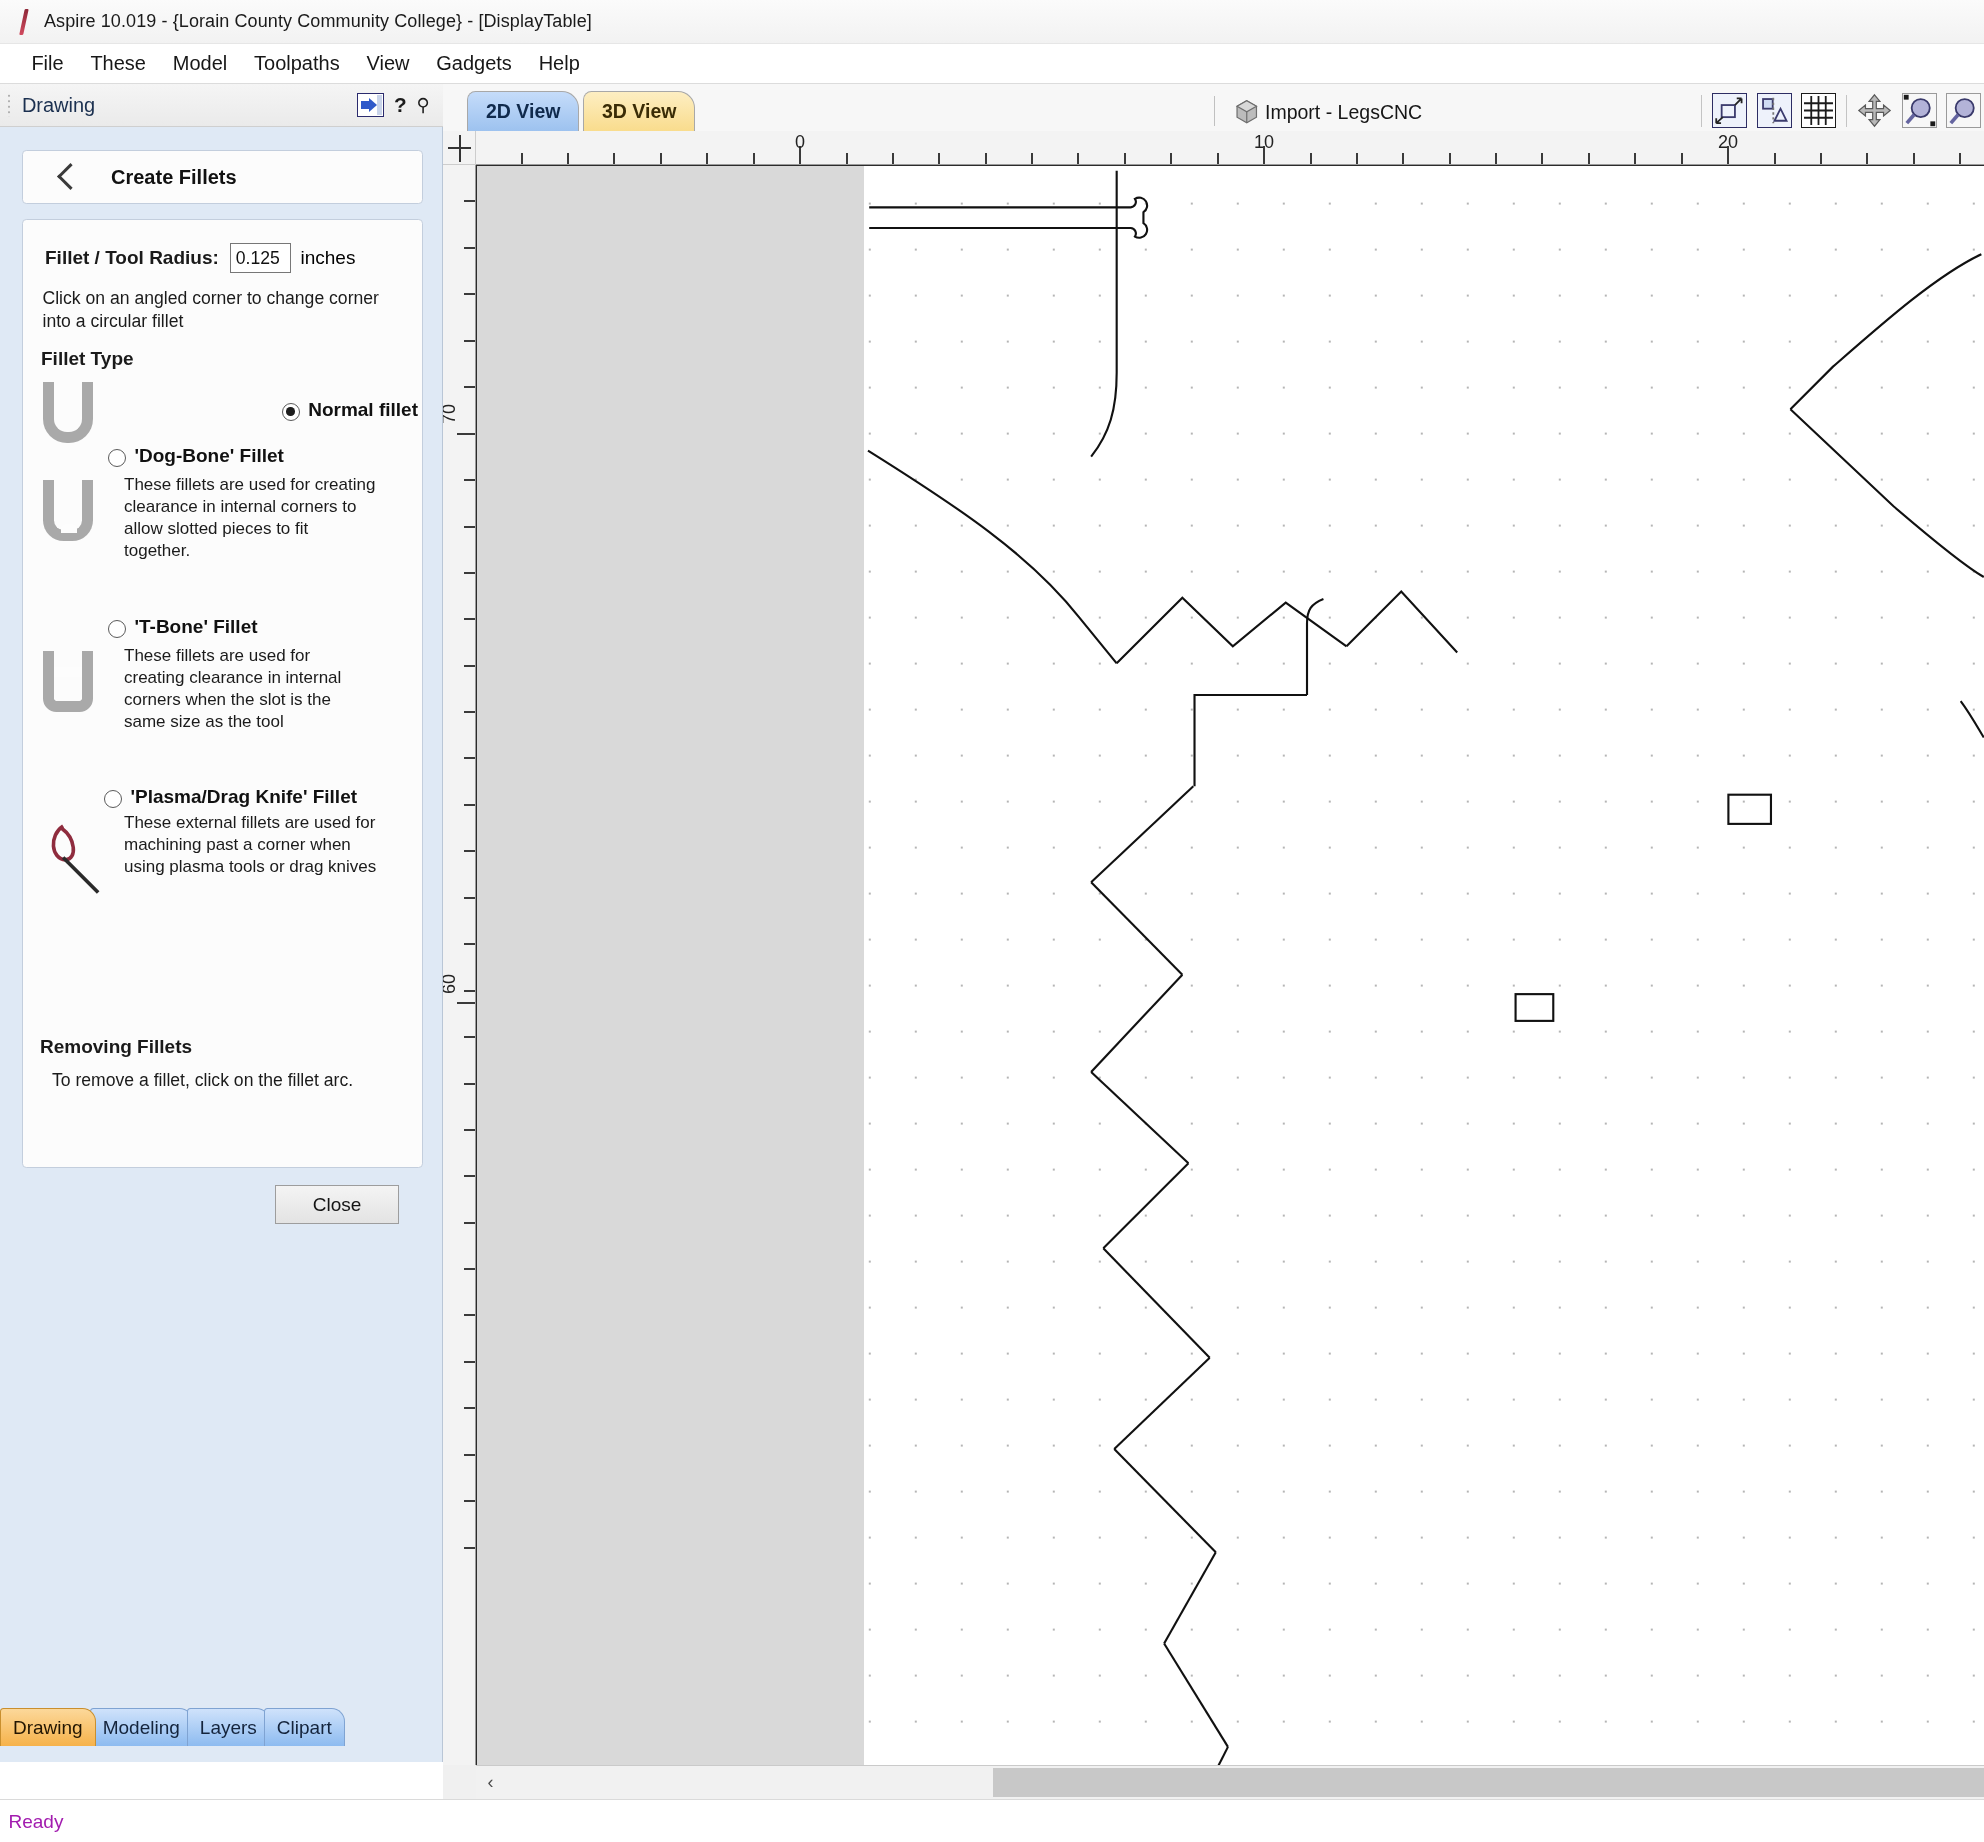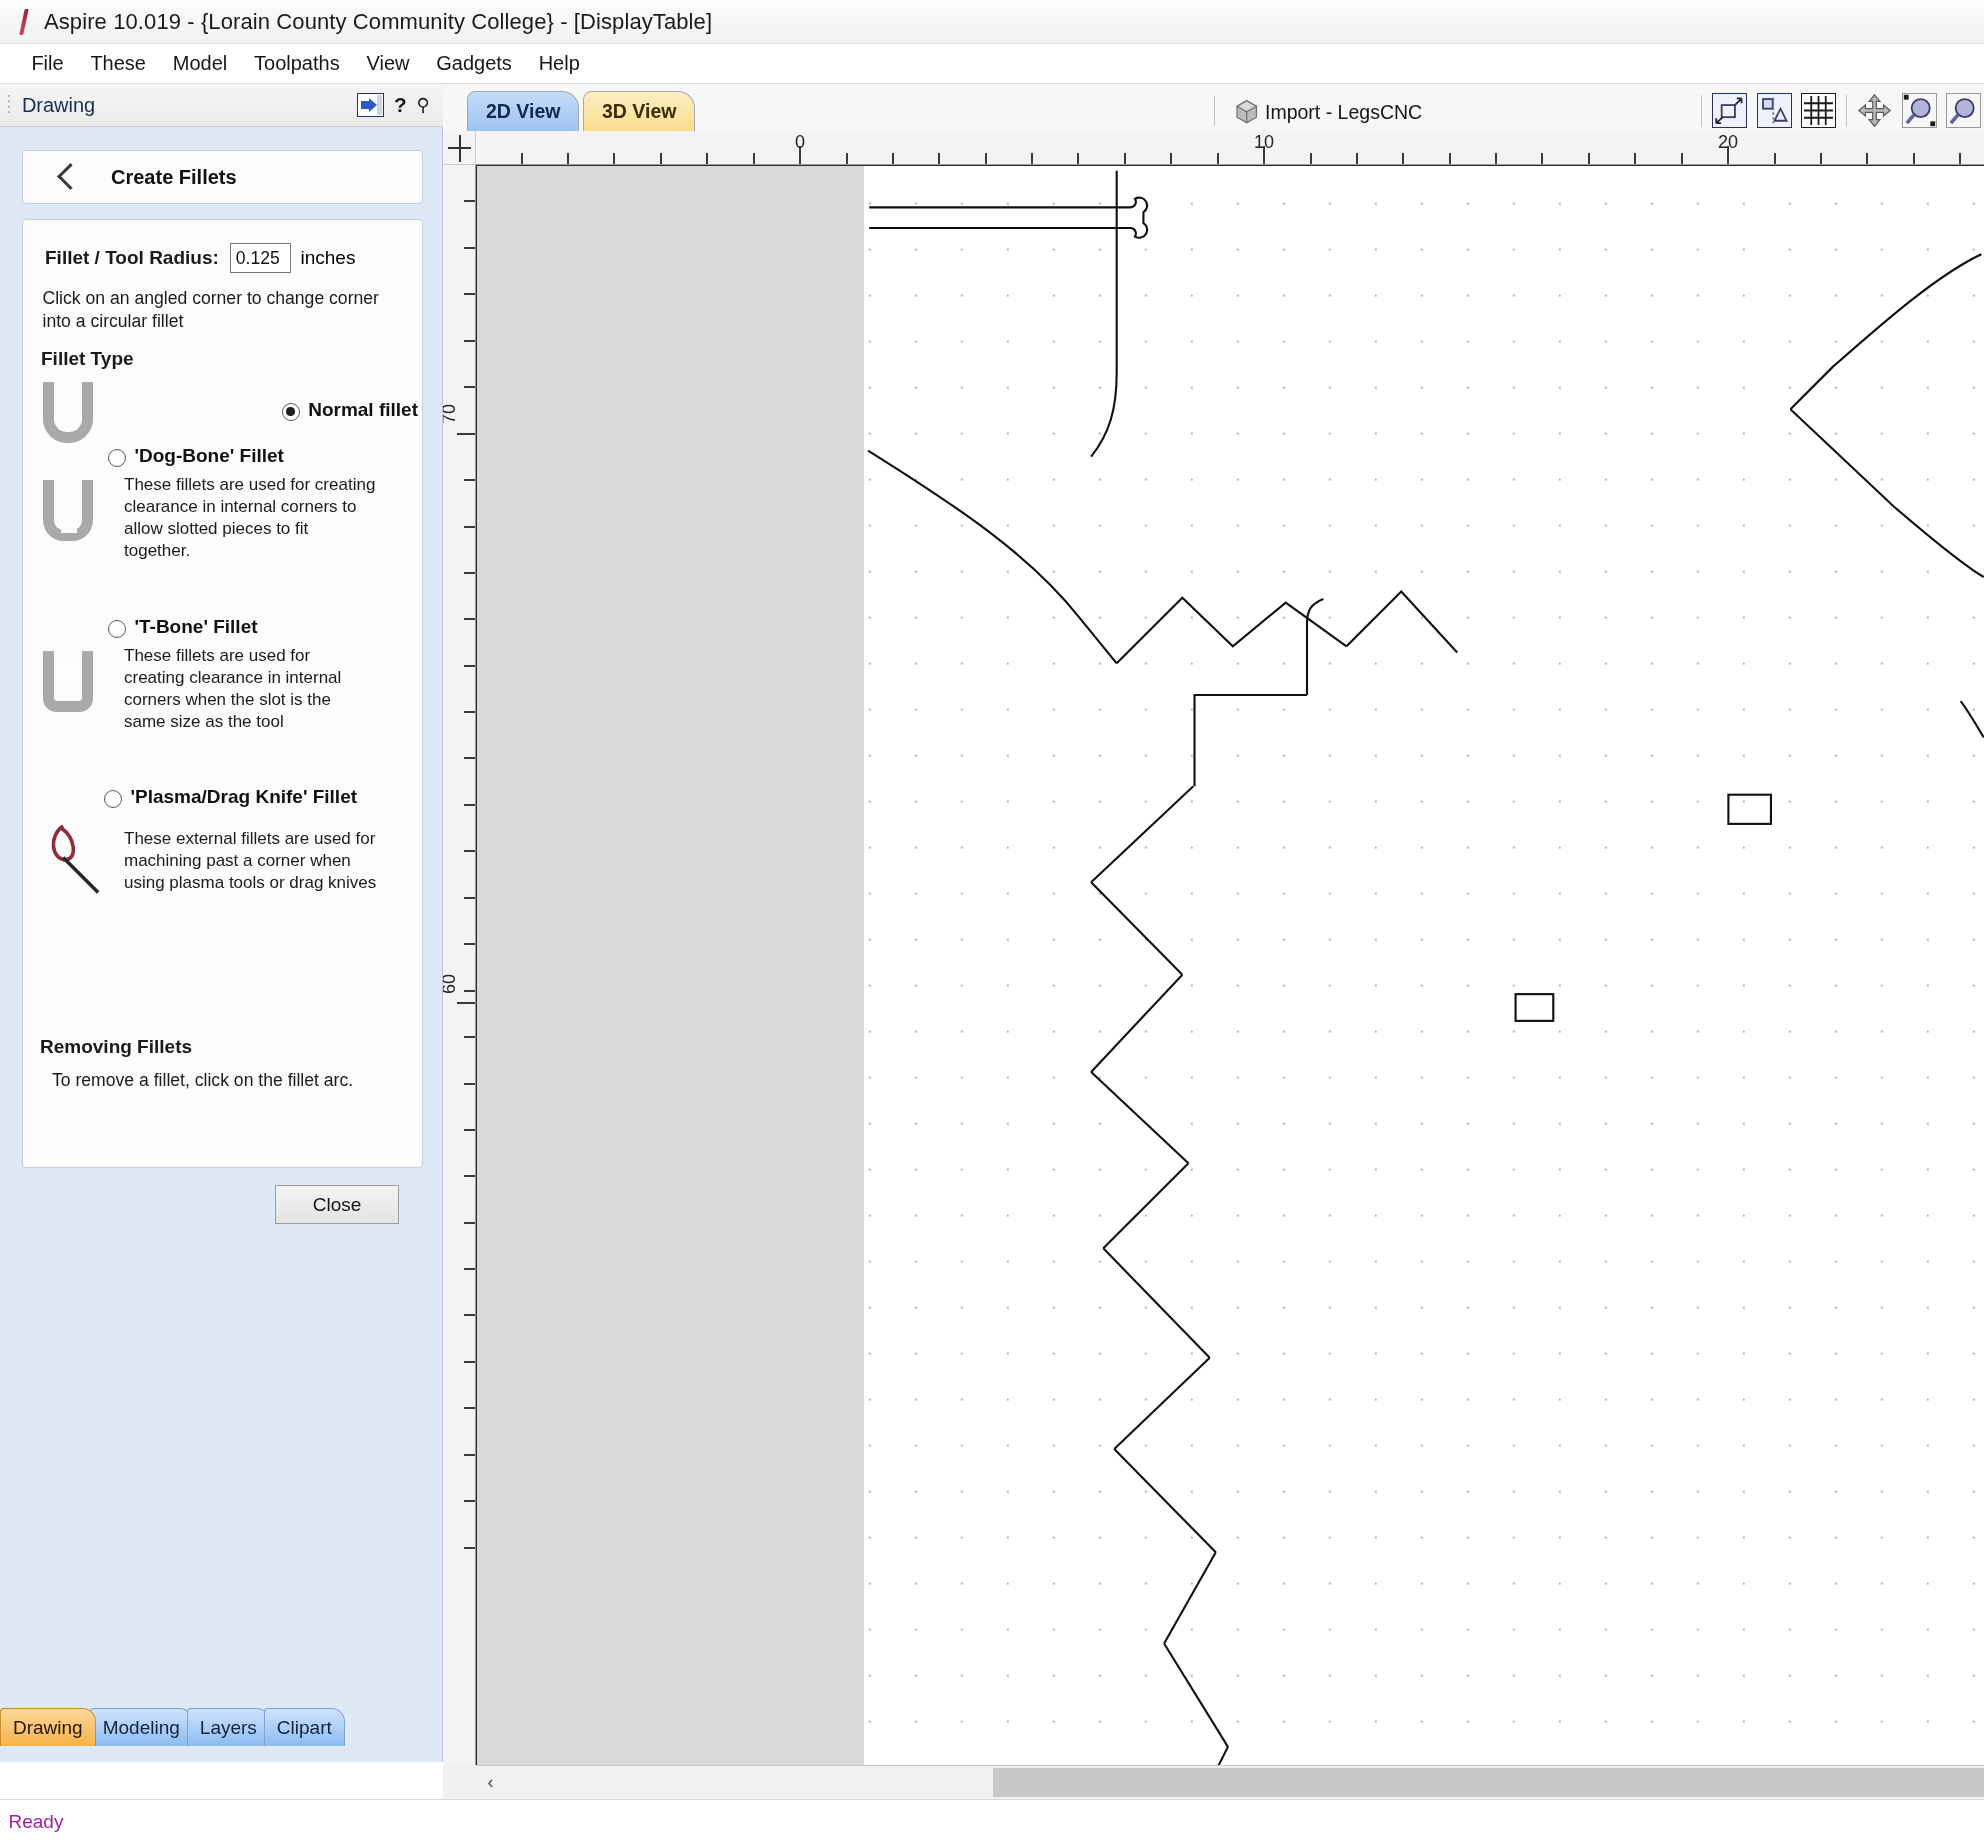--- a/index.html
+++ b/index.html
@@ -18,21 +18,21 @@
     background: linear-gradient(to bottom,#fbfbfb,#f2f2f2);
     display:flex; align-items:center; gap:12px; padding-left:16px;
     border-bottom:0.6px solid #e6e6e6;
   }
   #app-logo { width:16px; height:28px; position:relative; }
   #app-logo:before{
     content:""; position:absolute; left:6px; top:1.2px; width:4.3px; height:25.5px;
     background: linear-gradient(to bottom,#8e2738,#d14a5e);
     transform: skewX(-12deg); border-radius:1.2px;
   }
-  #title-text { font-size:22px; color:#1a1a1a; letter-spacing:0.1px; }
+  #title-text { font-size:18px; color:#1a1a1a; letter-spacing:0.1px; }
 
   
   #menubar {
     position:absolute; left:0; top:44px; width:1985px; height:40px;
     background:#ffffff; display:flex; align-items:center; padding-left:18px;
     border-bottom:0.6px solid #dcdcdc;
   }
   .menu-item {
     font-size:20px; color:#171717; padding:3.6px 13.4px; cursor:default;
     white-space:nowrap;
@@ -333,21 +333,21 @@
       <div class="opt-row" style="margin-left:63px;">
         <span class="radio"></span>
         <span class="opt-label">'Plasma/Drag Knife' Fillet</span>
       </div>
       <div id="thumb-plasma" style="left:3.6px; top:35px;">
         <svg width="58" height="73" viewBox="0 0 96 120">
           <path d="M30 8 C6 24, 10 62, 34 64 C54 62, 50 28, 28 12" fill="none" stroke="#8f2c3e" stroke-width="6"></path>
           <path d="M30 60 L88 118" fill="none" stroke="#2a2a2a" stroke-width="6"></path>
         </svg>
       </div>
-      <div class="opt-desc" style="margin-left:83px; margin-top:20px; width:255px;">These external fillets are used for machining past a corner when using plasma tools or drag knives</div>
+      <div class="opt-desc" style="margin-left:83px; margin-top:4px; width:255px;">These external fillets are used for machining past a corner when using plasma tools or drag knives</div>
     </div>
 
     <div id="heading-removing">Removing Fillets</div>
     <div id="text-removing">To remove a fillet, click on the fillet arc.</div>
   </div>
 
   <div id="close-button">Close</div>
 
   <div id="panel-tabs">
     <div class="ptab active">Drawing</div>

